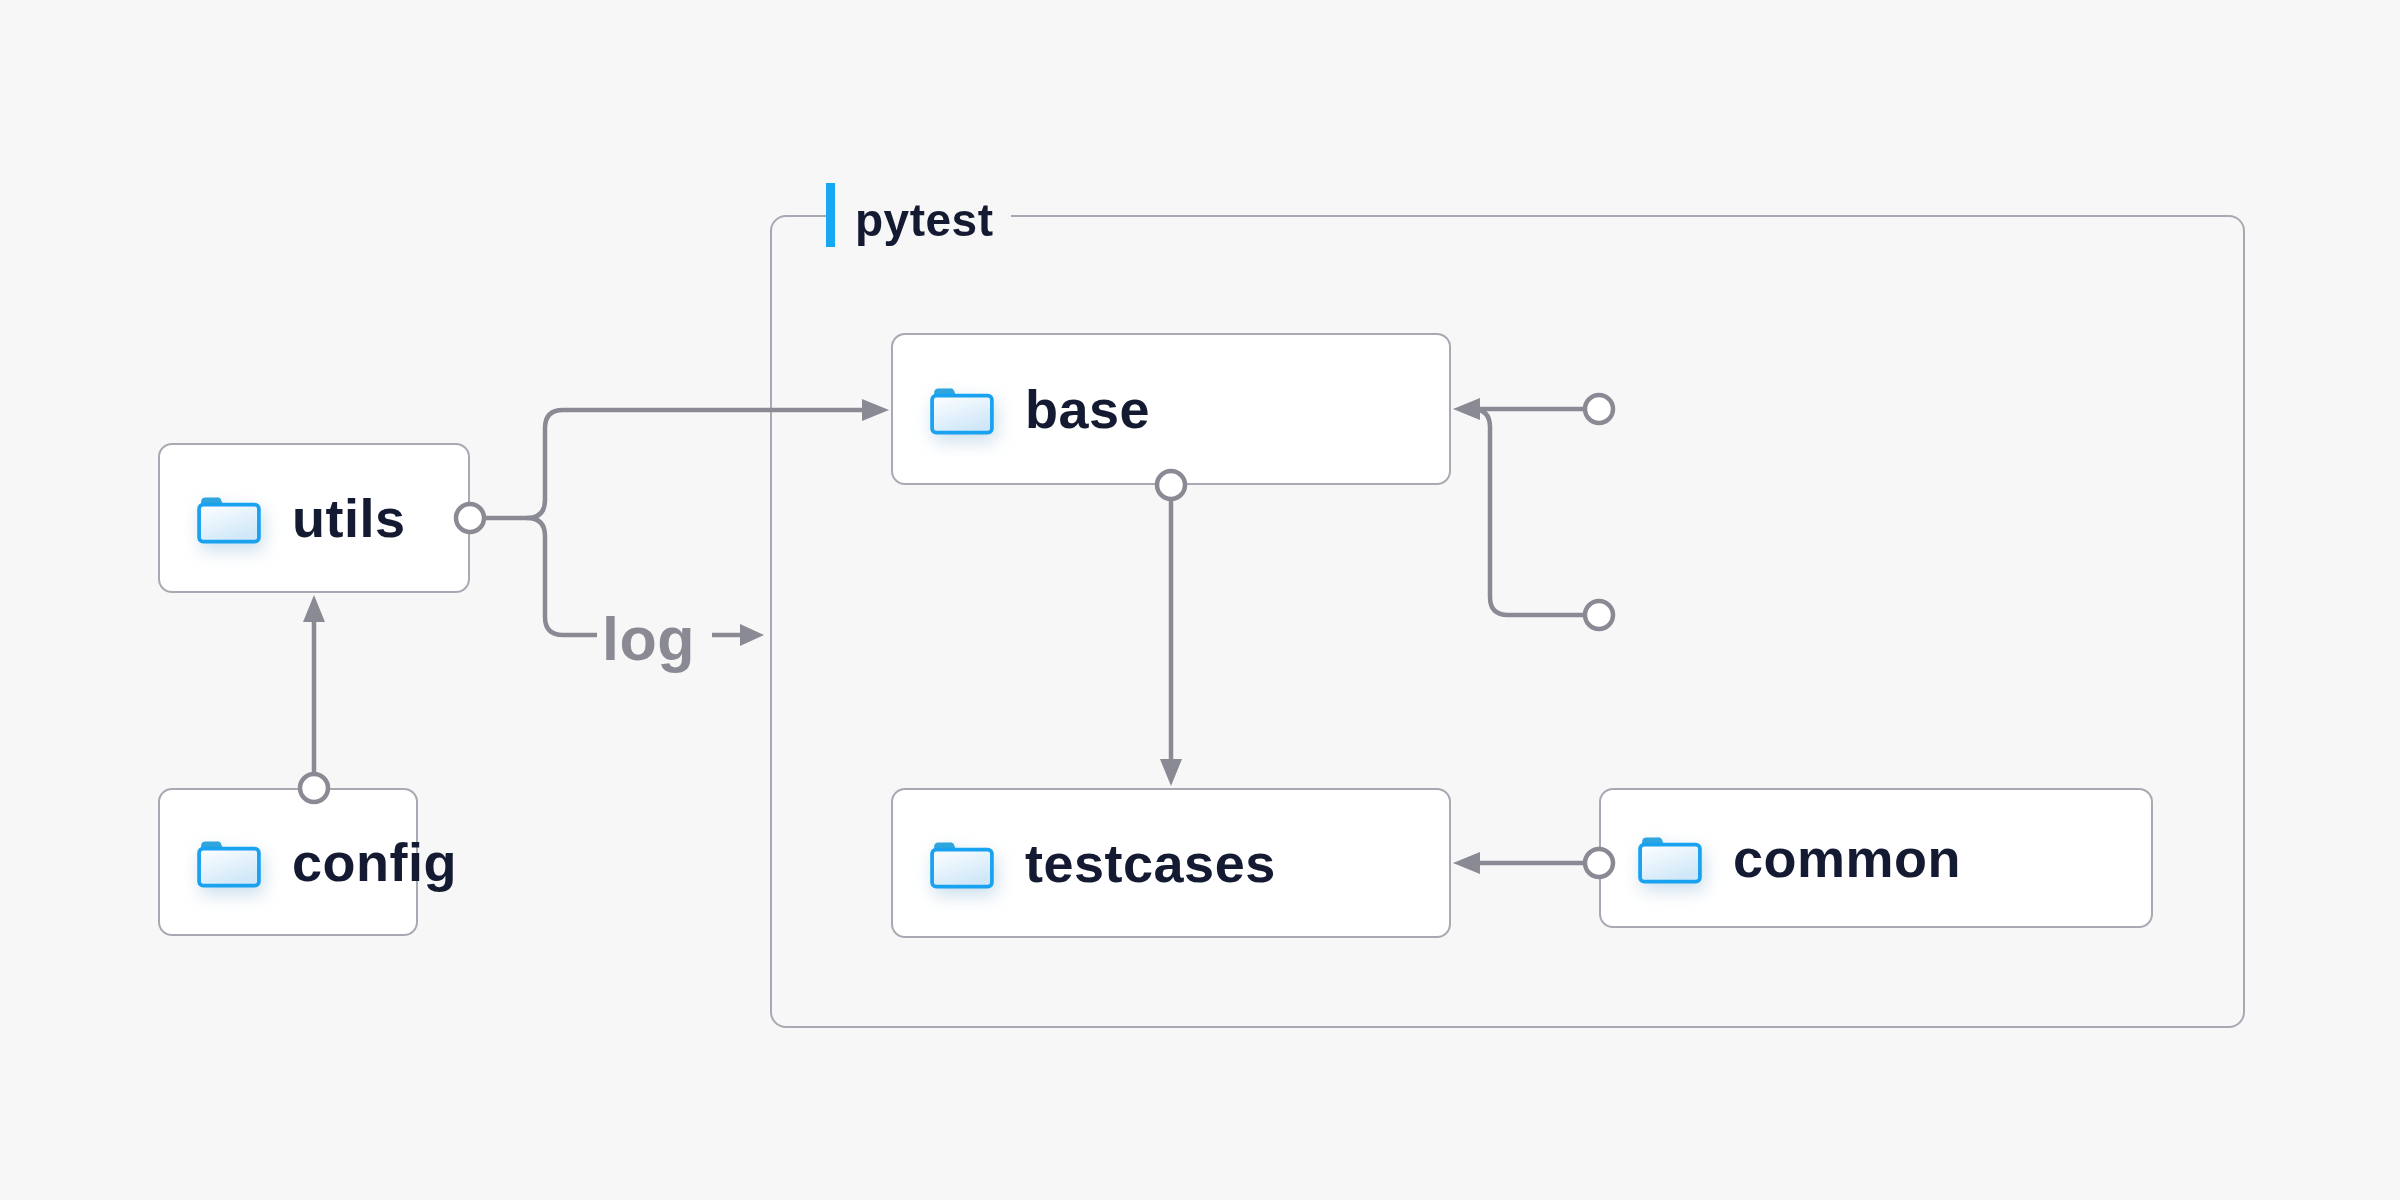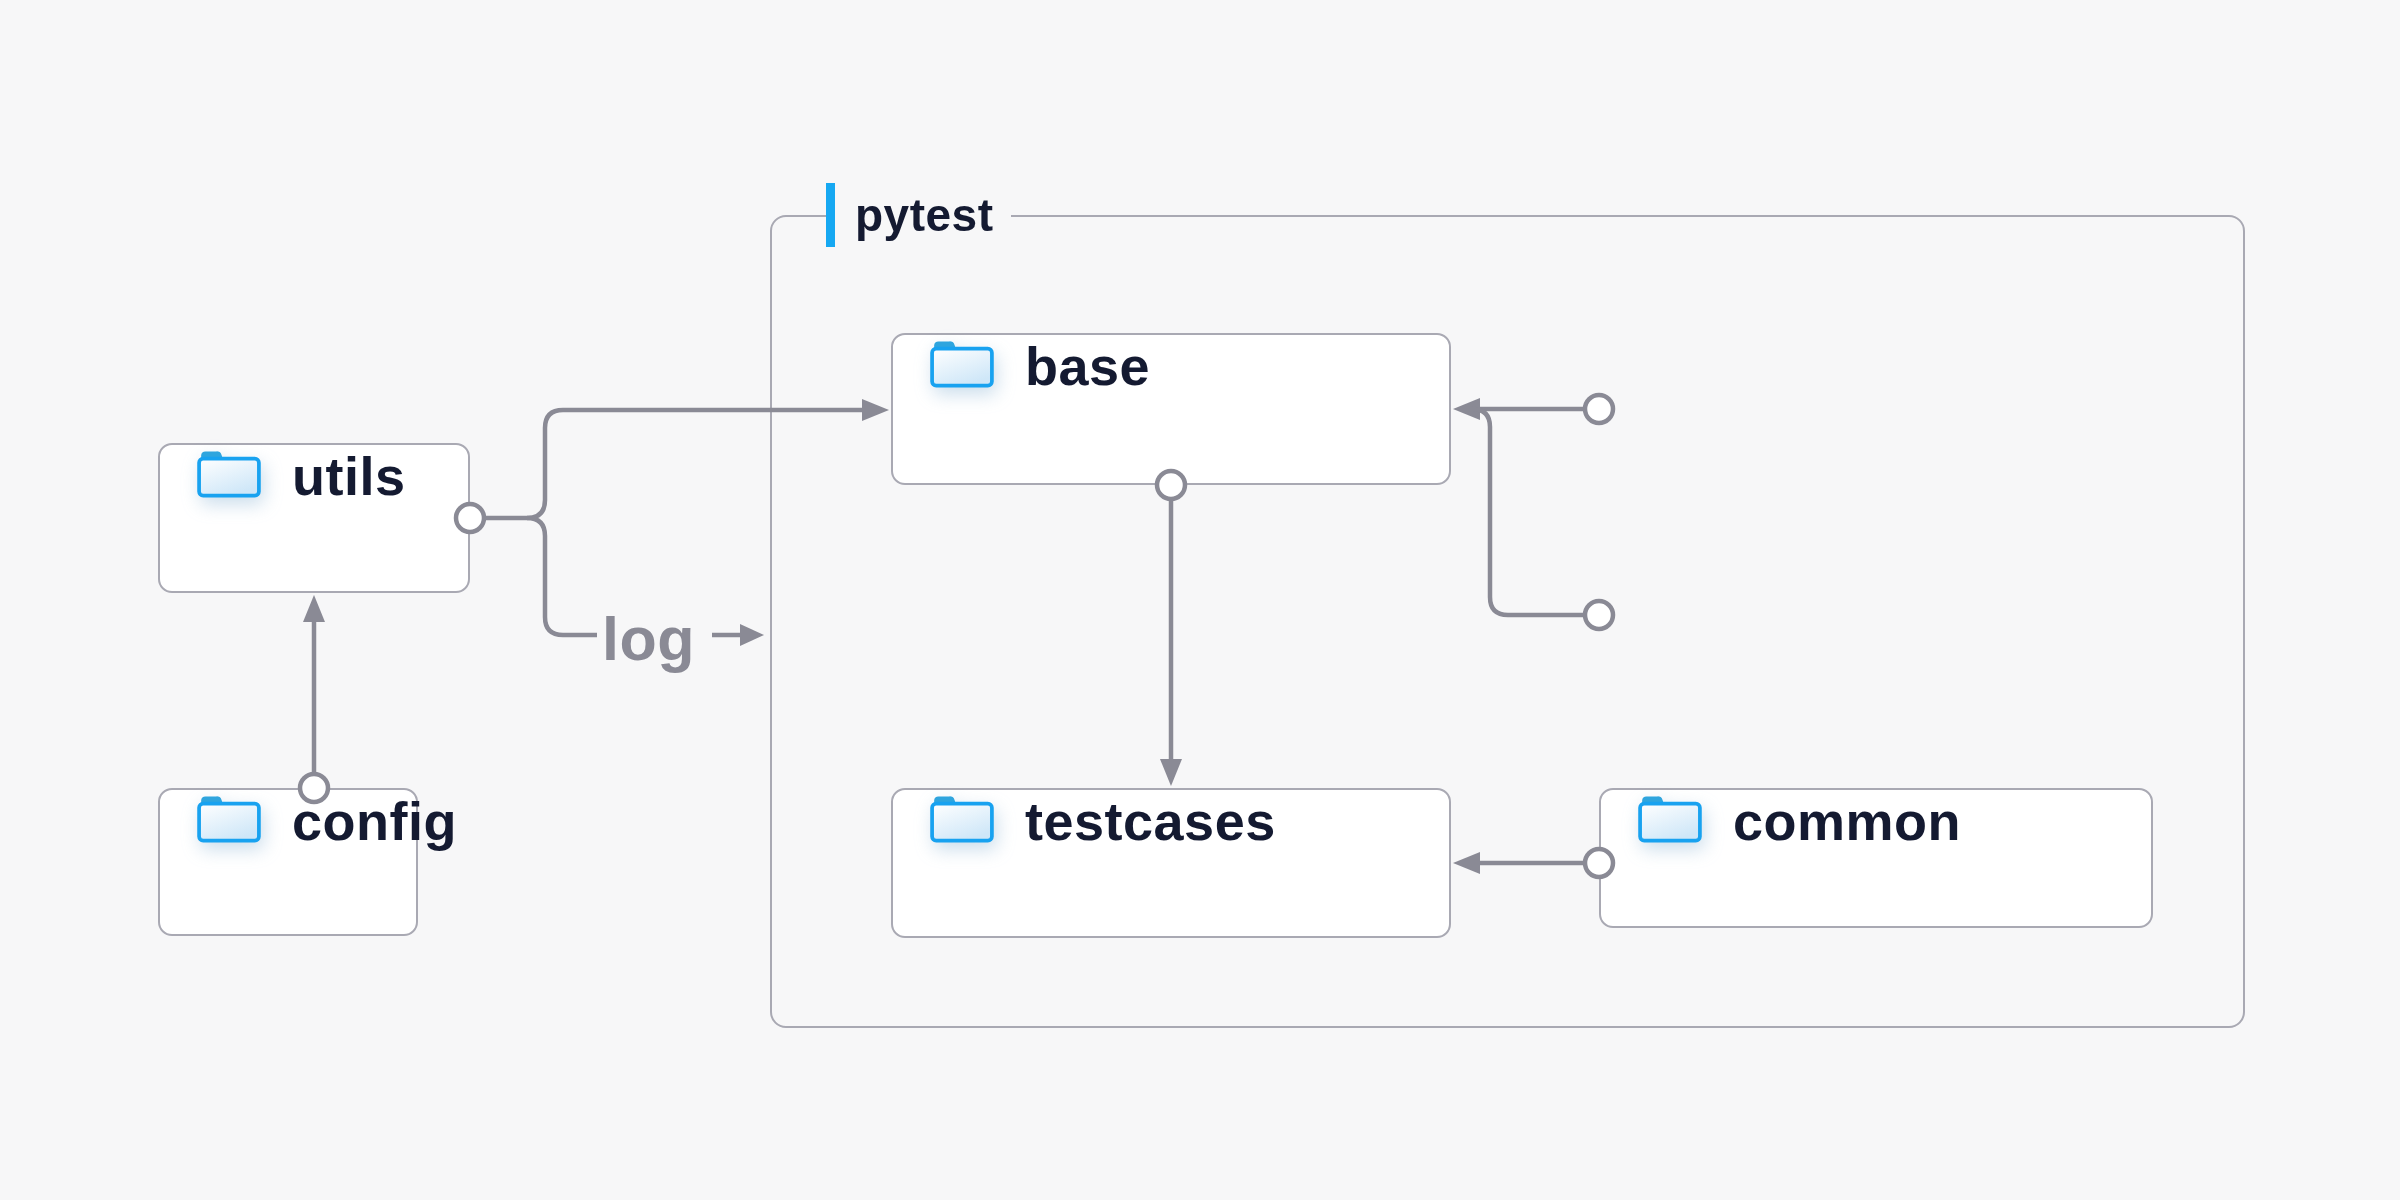--- a/index.html
+++ b/index.html
@@ -10,29 +10,29 @@
   }
   .canvas { position:relative; width:2400px; height:1200px; overflow:hidden; }
 
   
   .group-box {
     position:absolute; left:770px; top:215px; width:1475px; height:813px;
     border:2px solid #a9a9b3; border-radius:16px; z-index:1;
   }
   .group-label {
     position:absolute; left:826px; top:183px; height:64px;
-    display:flex; align-items:center; gap:20px;
+    display:flex; align-items:flex-end; gap:20px;
     background:#f7f7f8; padding:0 18px 0 0; z-index:3;
   }
   .group-label .bar { width:9px; height:64px; background:#16a8f2; flex:0 0 auto; }
   .group-label .text { font-size:46px; font-weight:700; color:#141a31; letter-spacing:0.5px; }
 
   
   .node {
-    position:absolute; display:flex; gap:30px; padding-left:36px;
+    position:absolute; display:flex; align-items:center; gap:30px; padding-left:36px;
     background:#ffffff; border:2px solid #a9a9b3; border-radius:14px; z-index:2;
   }
   .node-label { font-size:54px; font-weight:700; color:#141a31; letter-spacing:0.5px; white-space:nowrap; }
   .folder { flex:0 0 auto; filter:drop-shadow(3px 7px 9px rgba(110,160,200,0.35)); }
 
   
   .edges { position:absolute; left:0; top:0; z-index:5; pointer-events:none; }
   .log-label {
     position:absolute; left:602px; top:604px; z-index:6;
     font-size:61px; font-weight:700; color:#8a8a95; letter-spacing:0.5px;

